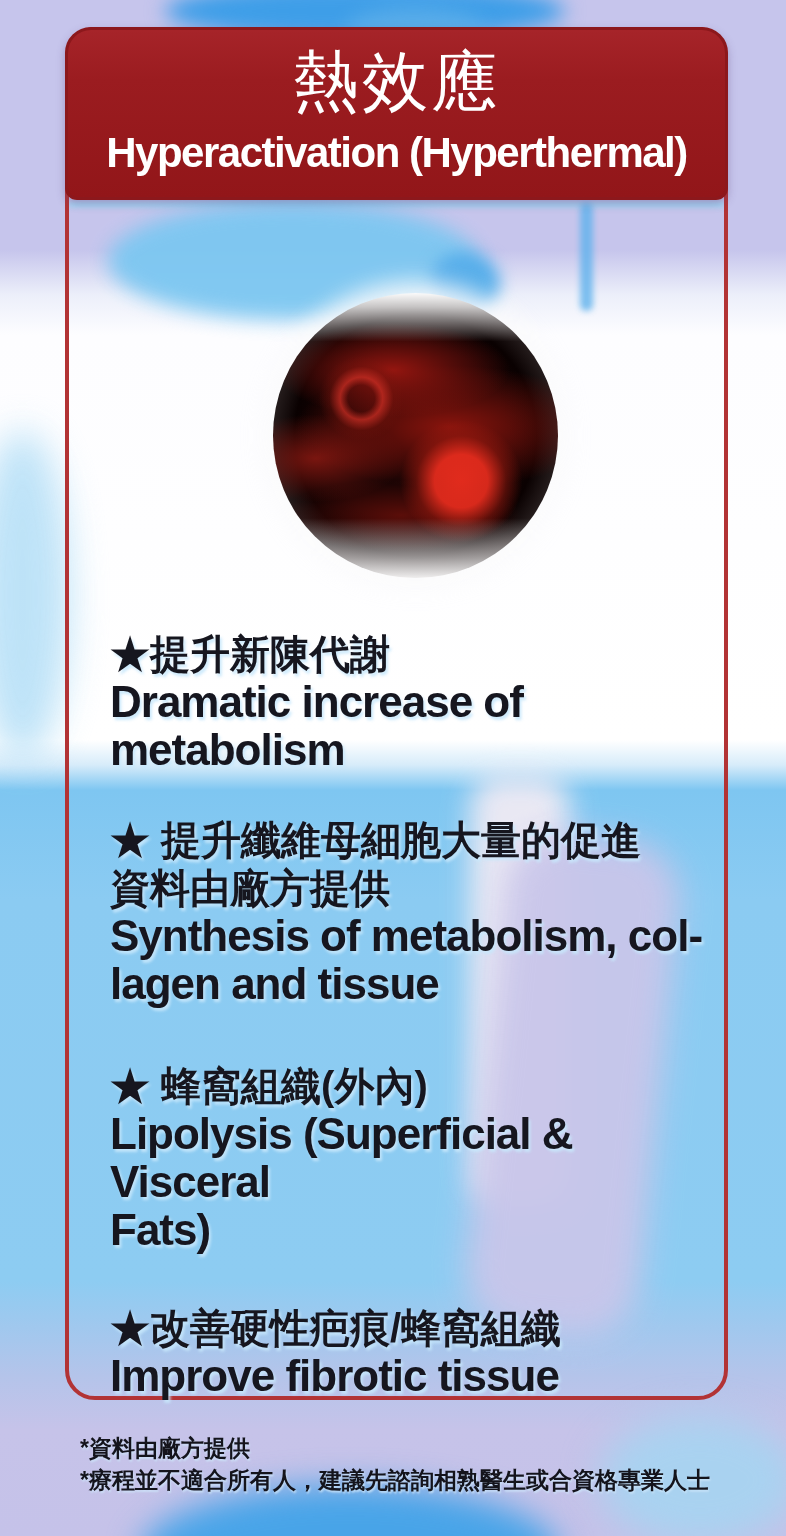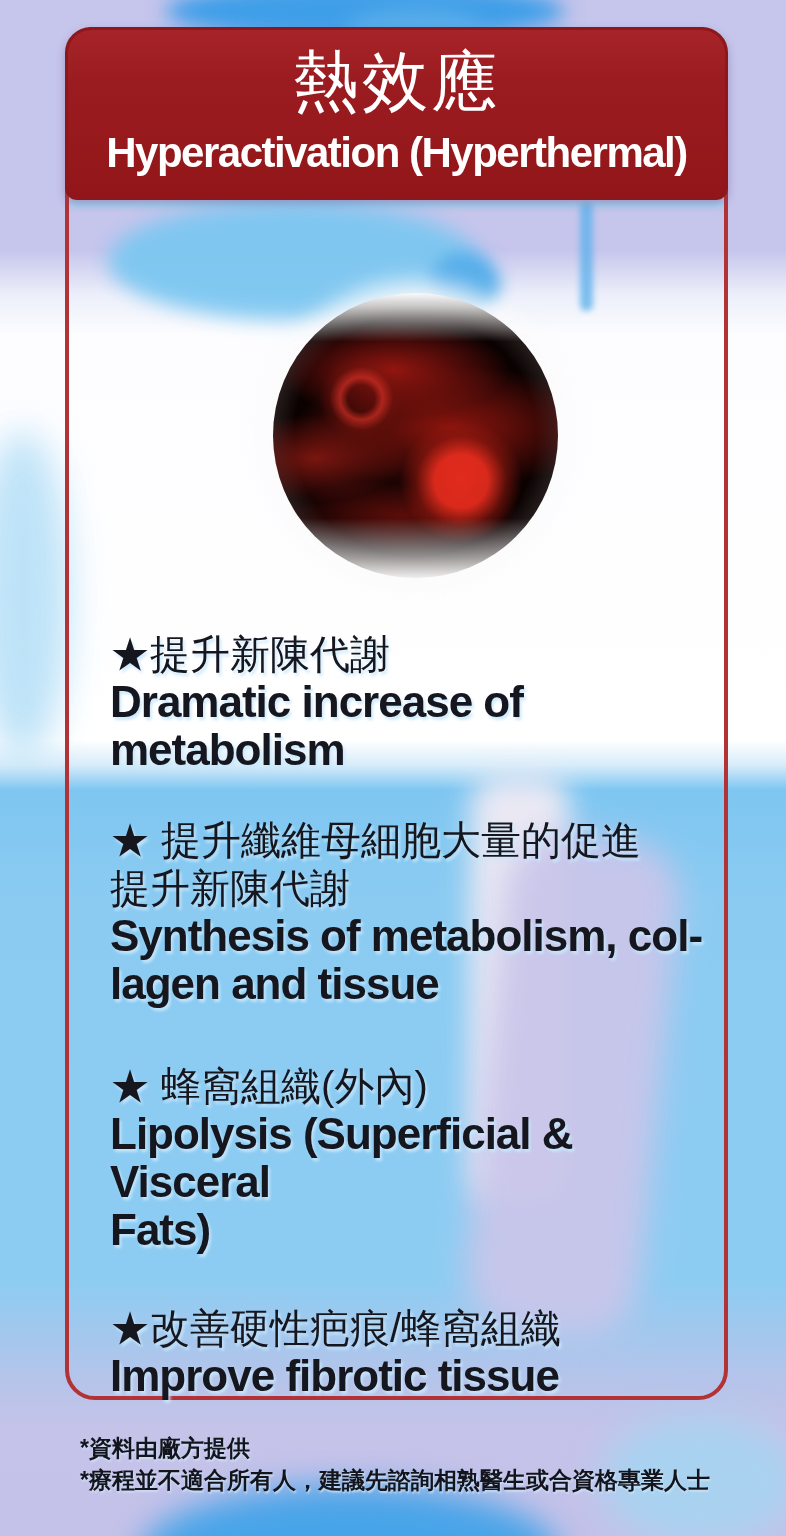--- a/index.html
+++ b/index.html
@@ -56,21 +56,21 @@
       radial-gradient(circle at 31% 37%, rgba(0,0,0,0) 5%, rgba(200,45,35,.75) 8%, rgba(120,20,12,.3) 12%, rgba(0,0,0,0) 16%),
       radial-gradient(ellipse 55% 22% at 42% 27%, rgba(170,25,18,.85), rgba(0,0,0,0) 75%),
       radial-gradient(ellipse 75% 30% at 62% 47%, rgba(150,22,14,.9), rgba(0,0,0,0) 72%),
       radial-gradient(ellipse 45% 22% at 15% 58%, rgba(140,25,18,.85), rgba(0,0,0,0) 70%),
       radial-gradient(ellipse 60% 18% at 45% 78%, rgba(120,18,12,.7), rgba(0,0,0,0) 70%),
       radial-gradient(circle at 50% 50%, #140303 45%, #0a0101 60%, #4a4242 86%, #cfcaca 96%, #f2efef 100%);
     box-shadow:0 0 22px 12px rgba(250,250,252,.85);
   }
 
   .bullet{position:absolute;left:110px;width:600px;color:#16161f;}
-  .bullet .zh{font-size:40px;font-weight:400;line-height:48px;
+  .bullet .zh{font-size:40px;font-weight:700;line-height:48px;
       text-shadow:2px 3px 3px rgba(200,232,252,.9);}
   .bullet .en{font-size:44px;font-weight:700;letter-spacing:-1px;line-height:48px;
       text-shadow:2px 3px 3px rgba(200,232,252,.9);}
   .b1{top:630px;} .b2{top:816px;} .b3{top:1062px;} .b4{top:1304px;}
 
   .footer{position:absolute;left:72px;top:1432px;width:660px;color:#14141c;}
   .footer div{font-size:23px;font-weight:700;line-height:32px;
       text-shadow:1px 2px 2px rgba(205,230,250,.8);margin-left:8px;}
 </style>
 </head>
@@ -100,21 +100,21 @@
   <div class="circle"></div>
 
   <div class="bullet b1">
     <div class="zh">★提升新陳代謝</div>
     <div class="en">Dramatic increase of</div>
     <div class="en">metabolism</div>
   </div>
 
   <div class="bullet b2">
     <div class="zh">★ 提升纖維母細胞大量的促進</div>
-    <div class="zh">提升新陳代謝</div>
+    <div class="zh">資料由廠方提供</div>
     <div class="en">Synthesis of metabolism, col-</div>
     <div class="en">lagen and tissue</div>
   </div>
 
   <div class="bullet b3">
     <div class="zh">★ 蜂窩組織(外內)</div>
     <div class="en">Lipolysis (Superficial &amp; Visceral</div>
     <div class="en">Fats)</div>
   </div>
 

